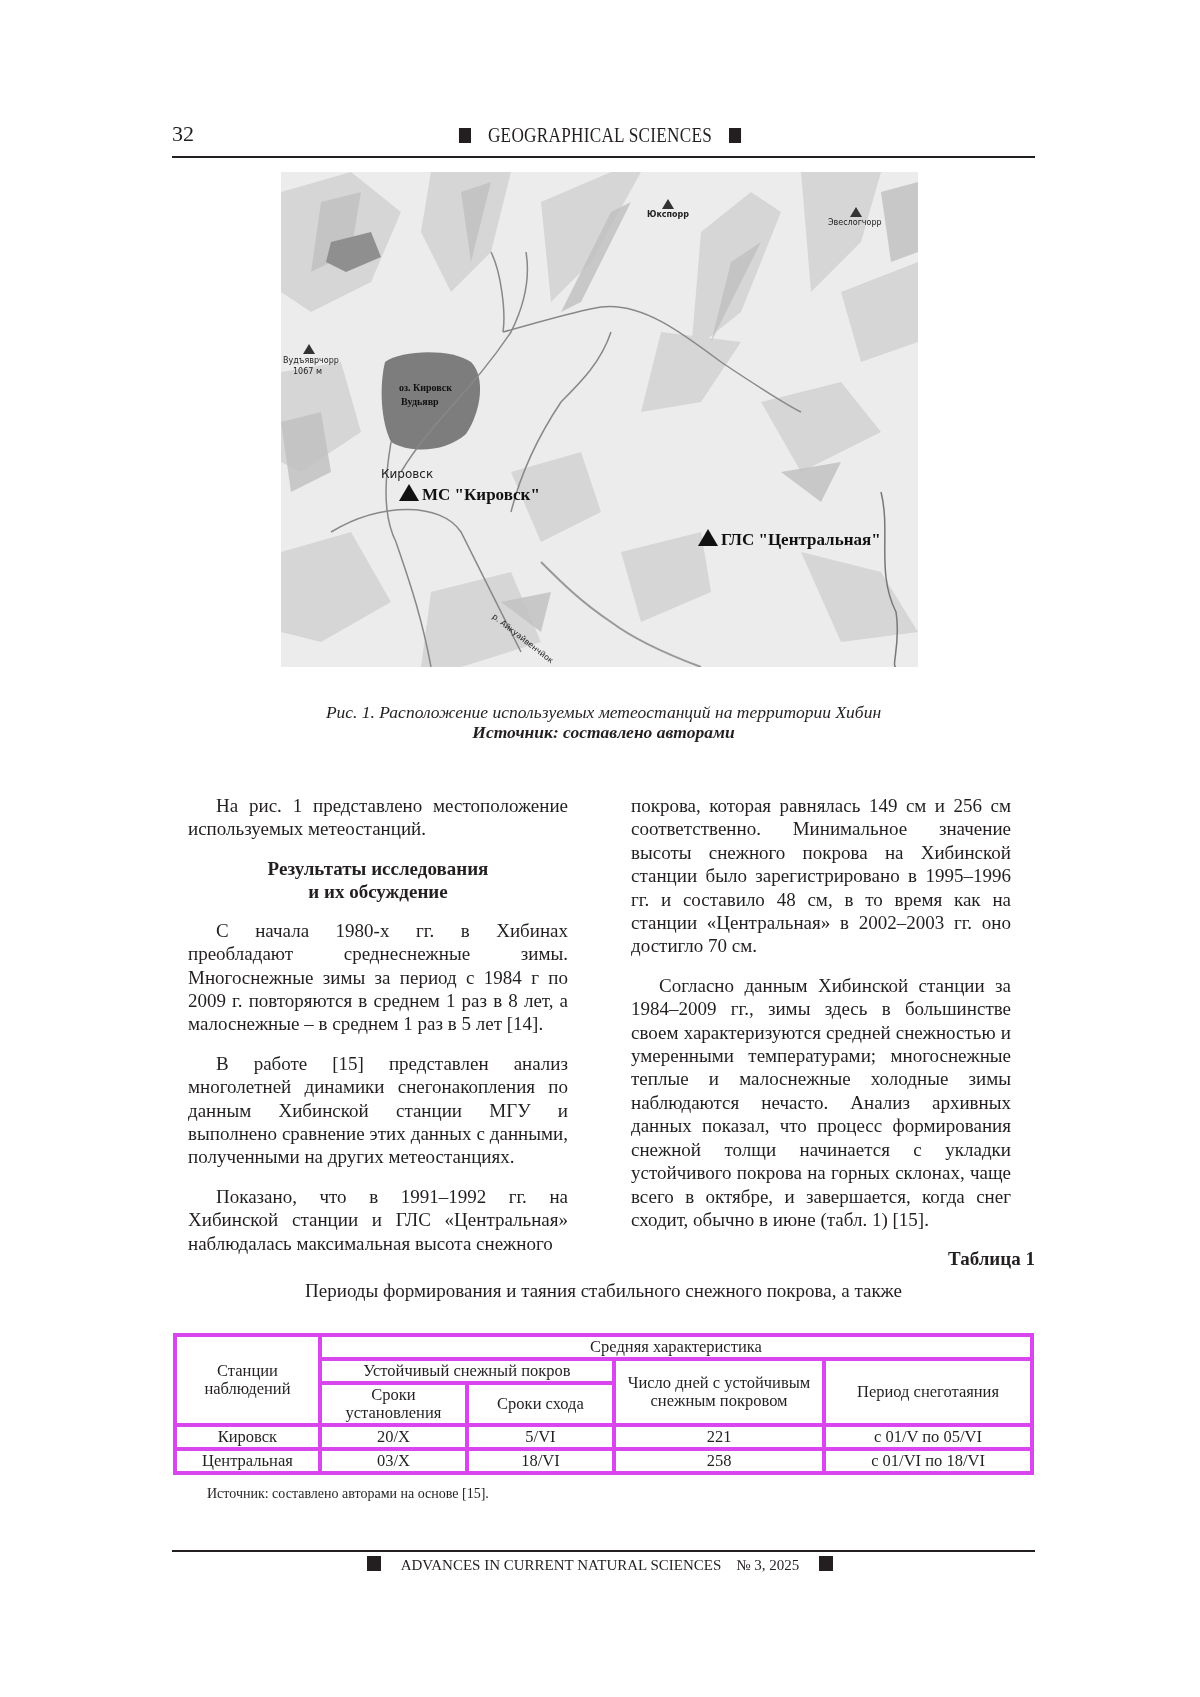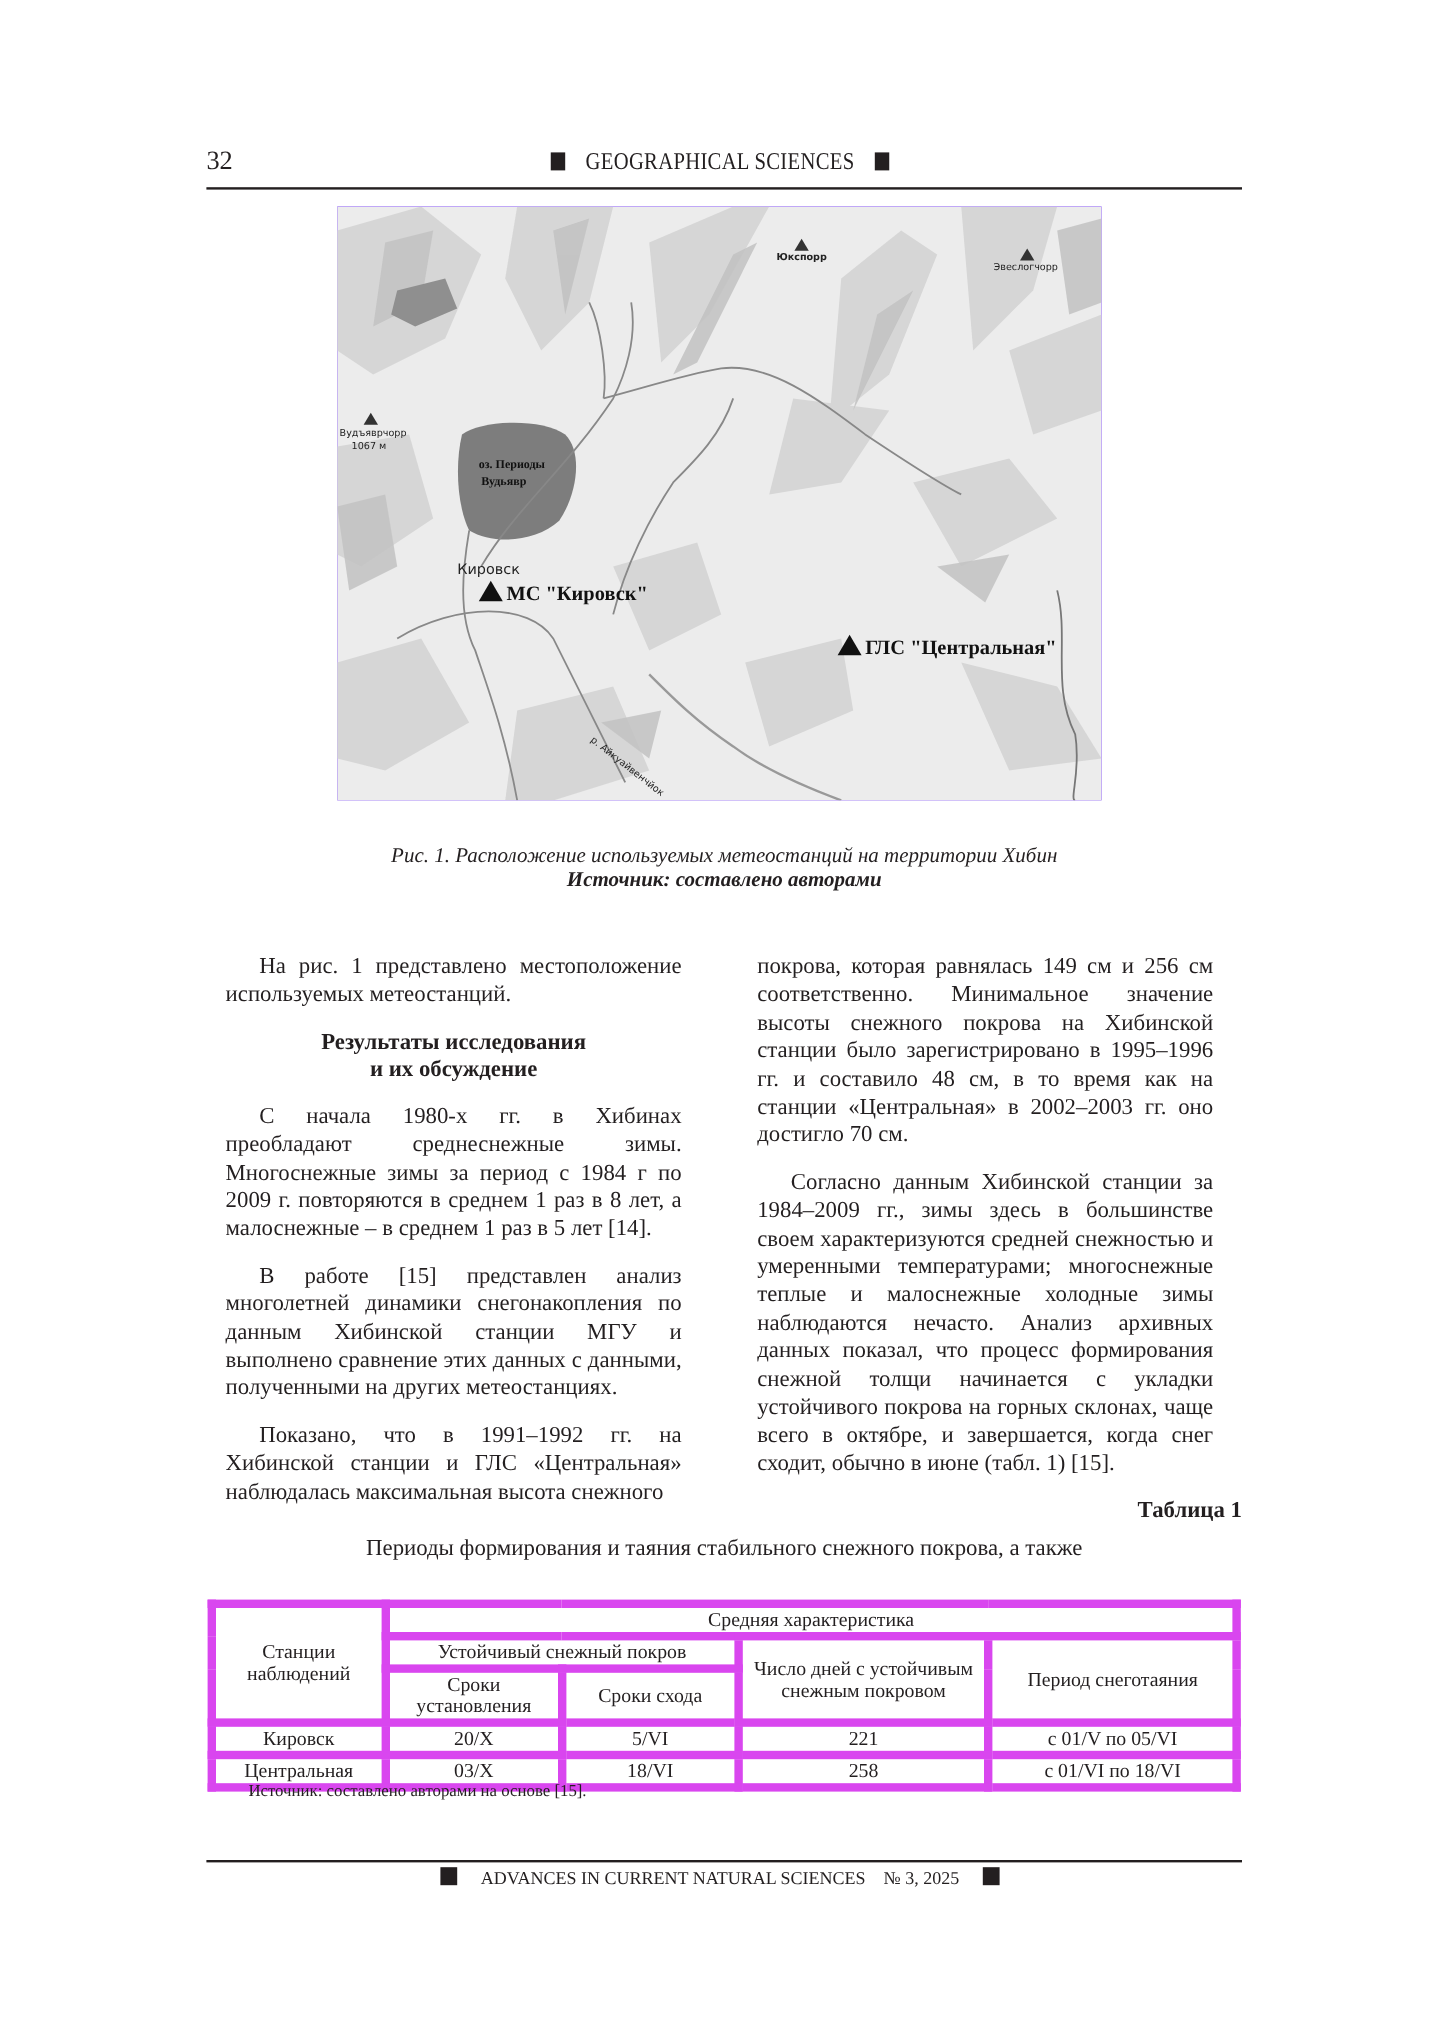--- a/index.html
+++ b/index.html
@@ -8,21 +8,21 @@
   .abs { position:absolute;text-align:center; }
 
   
   #page-num { left:172px; top:121px; font-size:22px; }
   #header-title { left:0; width:1200px; top:124px; text-align:center; font-size:20px; letter-spacing:0.3px;
                   transform:scaleX(0.86); transform-origin:600px 0; }
   .sq { display:inline-block; width:14px; height:15px; background:#231f20; vertical-align:-1px; margin:0 20px; }
   #header-rule { left:172px; top:156px; width:863px; height:2px; background:#231f20; }
 
   
-  #map { left:281px; top:172px; width:637px; height:495px; overflow:hidden; background:#8b5cf6; }
+  #map { left:281px; top:172px; width:637px; height:495px; overflow:hidden; background:#e5e5e5; }
   #map svg { position:absolute; left:0; top:0; }
   .map-lbl-sans { position:absolute; font-family:"DejaVu Sans","Liberation Sans",sans-serif; color:#222; }
   .map-lbl-serif { position:absolute; font-family:"Liberation Serif",serif; font-weight:bold; color:#111; }
   .peak { position:absolute; width:0; height:0; border-left:6px solid transparent; border-right:6px solid transparent; border-bottom:10px solid #333; }
   .station-tri { display:inline-block; width:0; height:0; border-left:10px solid transparent; border-right:10px solid transparent; border-bottom:17px solid #111; vertical-align:-1px; margin-right:3px; }
 
   
   .caption { left:172px; width:863px; text-align:center; font-style:italic; font-size:17.5px; }
 
   
@@ -30,21 +30,21 @@
   #col-left { left:172px; }
   #col-right { left:615px; }
   .col p { margin:16px; text-indent:28px; }
   .col p.noindent { text-indent:0; }
   .col h3 { margin:10px 0 8px 0; font-size:19px; line-height:23px; text-align:center; font-weight:bold; }
 
   
   #table-label { right:165px; top:1248px; font-size:19px; font-weight:bold; }
   #table-title { left:172px; width:863px; top:1280px; text-align:center; font-size:19px; line-height:22px; }
   #data-table { position:absolute; left:173px; top:1333px; width:861px; border-collapse:collapse; font-size:16.5px; }
-  #data-table td, #data-table th { border:7px solid #d946ef; text-align:center; font-weight:normal; padding:1px 4px; line-height:18px; }
+  #data-table td, #data-table th { border:4px solid #d946ef; text-align:center; font-weight:normal; padding:1px 4px; line-height:18px; }
   #table-source { left:207px; top:1486px; font-size:14px; }
 
   
   #footer-rule { left:172px; top:1550px; width:863px; height:2px; background:#231f20; }
   #footer-title { left:0; width:1200px; top:1556px; text-align:center; font-size:15px; }
 </style>
 </head>
 <body>
 
 <div class="abs" id="page-num">32</div>
@@ -101,21 +101,21 @@
   </svg>
 
   <div class="peak" style="left:381px;top:27px;"></div>
   <div class="map-lbl-sans" style="left:366px;top:38px;font-size:8px;font-weight:bold;">Юкспорр</div>
   <div class="peak" style="left:569px;top:35px;"></div>
   <div class="map-lbl-sans" style="left:547px;top:46px;font-size:8px;">Эвеслогчорр</div>
   <div class="peak" style="left:22px;top:172px;"></div>
   <div class="map-lbl-sans" style="left:2px;top:184px;font-size:8px;">Вудъяврчорр</div>
   <div class="map-lbl-sans" style="left:12px;top:195px;font-size:8px;">1067 м</div>
 
-  <div class="map-lbl-serif" style="left:118px;top:210px;font-size:10px;">оз. Периоды</div>
+  <div class="map-lbl-serif" style="left:118px;top:210px;font-size:10px;">оз. Кировск</div>
   <div class="map-lbl-serif" style="left:120px;top:224px;font-size:10px;">Вудьявр</div>
 
   <div class="map-lbl-sans" style="left:100px;top:295px;font-size:12px;">Кировск</div>
 
   <div class="map-lbl-serif" style="left:118px;top:312px;font-size:17px;white-space:nowrap;">
     <span class="station-tri"></span><span>МС "Кировск"</span>
   </div>
   <div class="map-lbl-serif" style="left:417px;top:357px;font-size:17px;white-space:nowrap;">
     <span class="station-tri"></span><span>ГЛС "Центральная"</span>
   </div>

